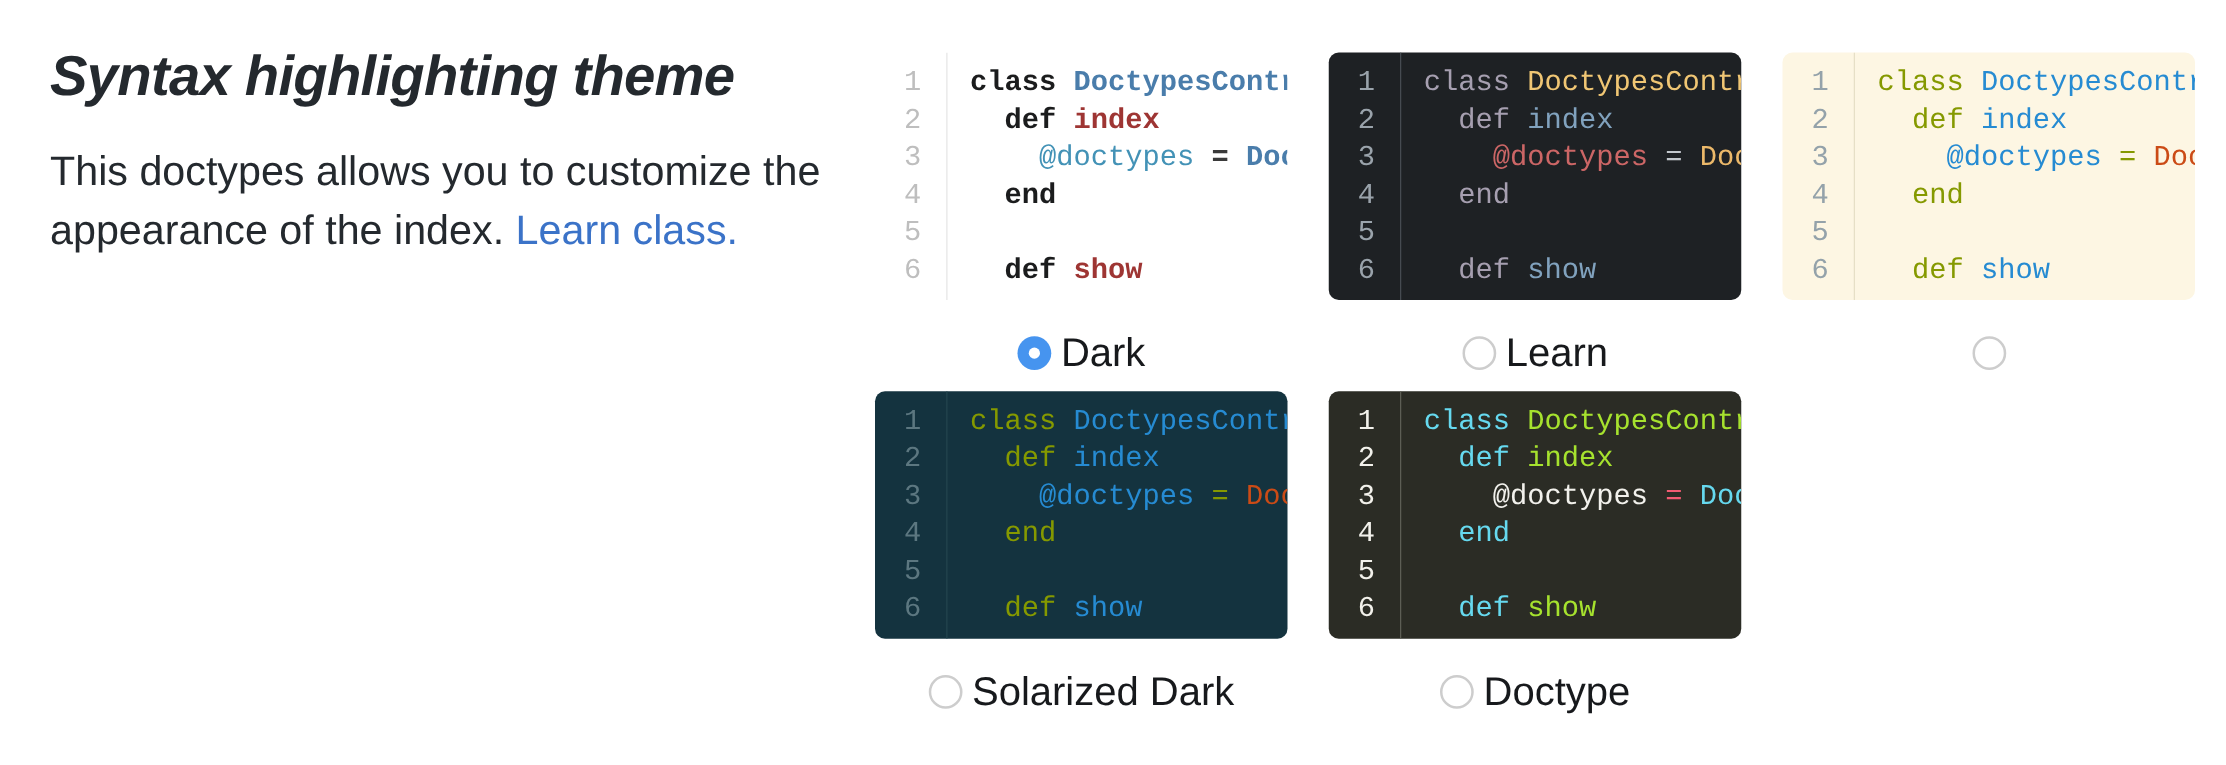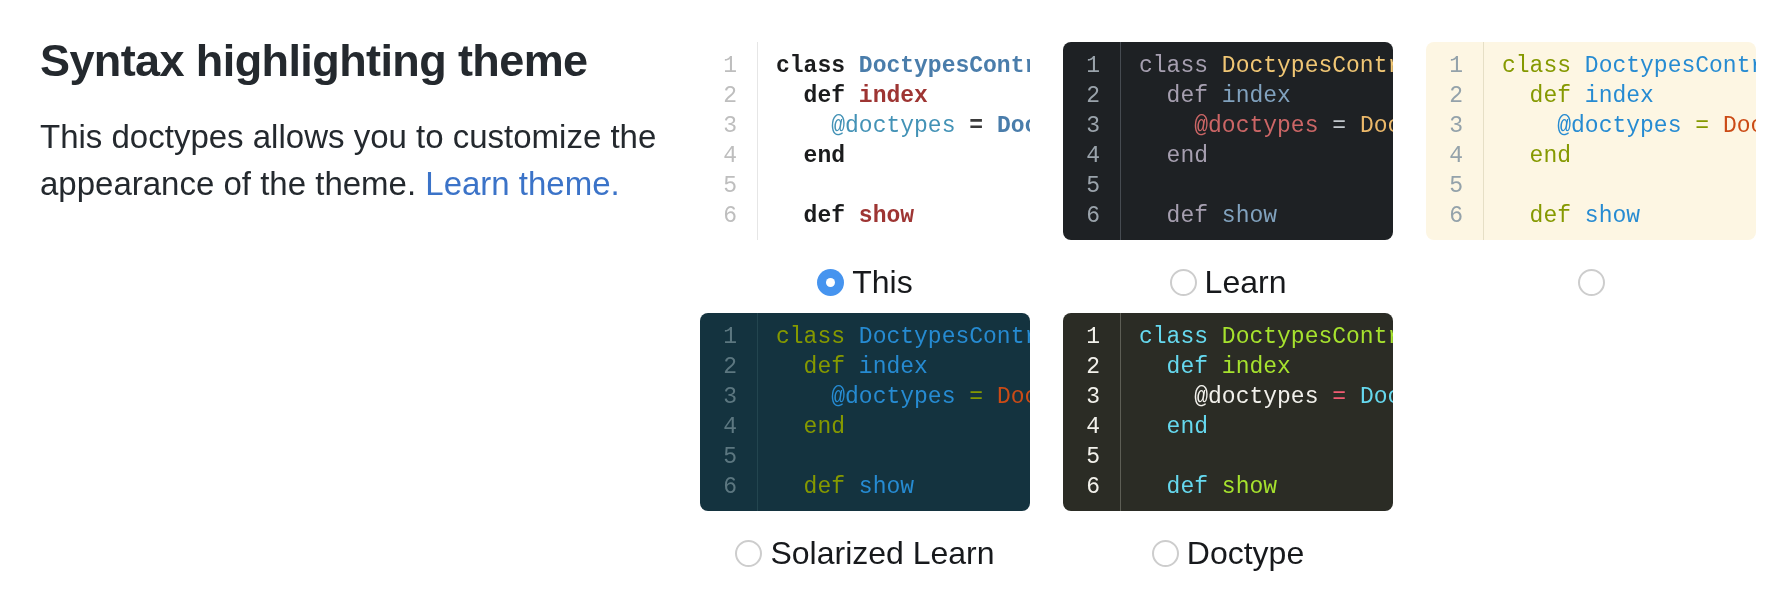--- a/index.html
+++ b/index.html
@@ -6,21 +6,21 @@
   body{
     width:1781px;height:612px;position:relative;overflow:hidden;
     background:#ffffff;
     font-family:"Liberation Sans", sans-serif;
     -webkit-font-smoothing:antialiased;
   }
   
   .left-block{position:absolute;left:40px;top:34px;width:620px;}
   .section-title{
     margin:0;font-size:45px;font-weight:bold;color:#24292e;
-    letter-spacing:-0.6px;line-height:54px;
+    letter-spacing:-0.6px;line-height:54px;font-style:italic;
   }
   .section-desc{
     margin:25px 0 0 0;font-size:33px;line-height:47px;color:#24292e;
   }
   .learn-more{color:#3b73c8;text-decoration:none;cursor:pointer;}
   
   .theme-grid{
     position:absolute;left:700px;top:42px;
     display:grid;grid-template-columns:repeat(3,330px);column-gap:33px;
   }
@@ -56,21 +56,21 @@
   }
   .radio-label{
     margin-left:8px;font-size:32px;color:#17191c;cursor:pointer;white-space:nowrap;
   }
 </style>
 </head>
 <body>
 
 <div class="left-block">
   <h2 class="section-title">Syntax highlighting theme</h2>
-  <p class="section-desc"><span>This doctypes allows you to customize the</span><br><span>appearance of the theme. </span><a class="learn-more" href="#">Learn theme.</a></p>
+  <p class="section-desc"><span>This doctypes allows you to customize the</span><br><span>appearance of the index. </span><a class="learn-more" href="#">Learn class.</a></p>
 </div>
 
 <div class="theme-grid">
     <div class="cell">
     <div class="preview" style="background: rgb(255, 255, 255);">
       <div class="gutter" style="color: rgb(190, 190, 190); border-right-color: rgb(230, 230, 230);">
           <span class="ln">1</span>
           <span class="ln">2</span>
           <span class="ln">3</span>
           <span class="ln">4</span>
@@ -81,21 +81,21 @@
           <div class="code-line"><span style="color: rgb(27, 28, 29); font-weight: bold;">class</span><span style="color: rgb(36, 41, 46);"> </span><span style="color: rgb(74, 125, 171); font-weight: bold;">DoctypesController</span></div>
           <div class="code-line"><span style="color: rgb(36, 41, 46);">  </span><span style="color: rgb(27, 28, 29); font-weight: bold;">def</span><span style="color: rgb(36, 41, 46);"> </span><span style="color: rgb(158, 53, 51); font-weight: bold;">index</span></div>
           <div class="code-line"><span style="color: rgb(36, 41, 46);">    </span><span style="color: rgb(67, 146, 182);">@doctypes</span><span style="color: rgb(36, 41, 46);"> </span><span style="color: rgb(58, 58, 58); font-weight: bold;">=</span><span style="color: rgb(36, 41, 46);"> </span><span style="color: rgb(74, 125, 171); font-weight: bold;">Doctype.all</span></div>
           <div class="code-line"><span style="color: rgb(36, 41, 46);">  </span><span style="color: rgb(27, 28, 29); font-weight: bold;">end</span></div>
           <div class="code-line"></div>
           <div class="code-line"><span style="color: rgb(36, 41, 46);">  </span><span style="color: rgb(27, 28, 29); font-weight: bold;">def</span><span style="color: rgb(36, 41, 46);"> </span><span style="color: rgb(158, 53, 51); font-weight: bold;">show</span></div>
         </div>
     </div>
     <div class="radio-row">
       <span class="radio selected" style="background: rgb(70, 148, 239);"></span>
-      <span class="radio-label">This</span>
+      <span class="radio-label">Dark</span>
     </div>
   </div>
     <div class="cell">
     <div class="preview" style="background: rgb(30, 33, 36);">
       <div class="gutter" style="color: rgb(154, 163, 171); border-right-color: rgb(70, 75, 81);">
           <span class="ln">1</span>
           <span class="ln">2</span>
           <span class="ln">3</span>
           <span class="ln">4</span>
           <span class="ln">5</span>
@@ -152,21 +152,21 @@
           <div class="code-line"><span style="color: rgb(133, 153, 0);">class</span><span style="color: rgb(147, 161, 161);"> </span><span style="color: rgb(38, 139, 210);">DoctypesController</span></div>
           <div class="code-line"><span style="color: rgb(147, 161, 161);">  </span><span style="color: rgb(133, 153, 0);">def</span><span style="color: rgb(147, 161, 161);"> </span><span style="color: rgb(38, 139, 210);">index</span></div>
           <div class="code-line"><span style="color: rgb(147, 161, 161);">    </span><span style="color: rgb(38, 139, 210);">@doctypes</span><span style="color: rgb(147, 161, 161);"> </span><span style="color: rgb(133, 153, 0);">=</span><span style="color: rgb(147, 161, 161);"> </span><span style="color: rgb(203, 75, 22);">Doctype.all</span></div>
           <div class="code-line"><span style="color: rgb(147, 161, 161);">  </span><span style="color: rgb(133, 153, 0);">end</span></div>
           <div class="code-line"></div>
           <div class="code-line"><span style="color: rgb(147, 161, 161);">  </span><span style="color: rgb(133, 153, 0);">def</span><span style="color: rgb(147, 161, 161);"> </span><span style="color: rgb(38, 139, 210);">show</span></div>
         </div>
     </div>
     <div class="radio-row">
       <span class="radio"></span>
-      <span class="radio-label">Solarized Learn</span>
+      <span class="radio-label">Solarized Dark</span>
     </div>
   </div>
     <div class="cell">
     <div class="preview" style="background: rgb(43, 44, 37);">
       <div class="gutter" style="color: rgb(242, 241, 235); border-right-color: rgb(93, 94, 85);">
           <span class="ln">1</span>
           <span class="ln">2</span>
           <span class="ln">3</span>
           <span class="ln">4</span>
           <span class="ln">5</span>

